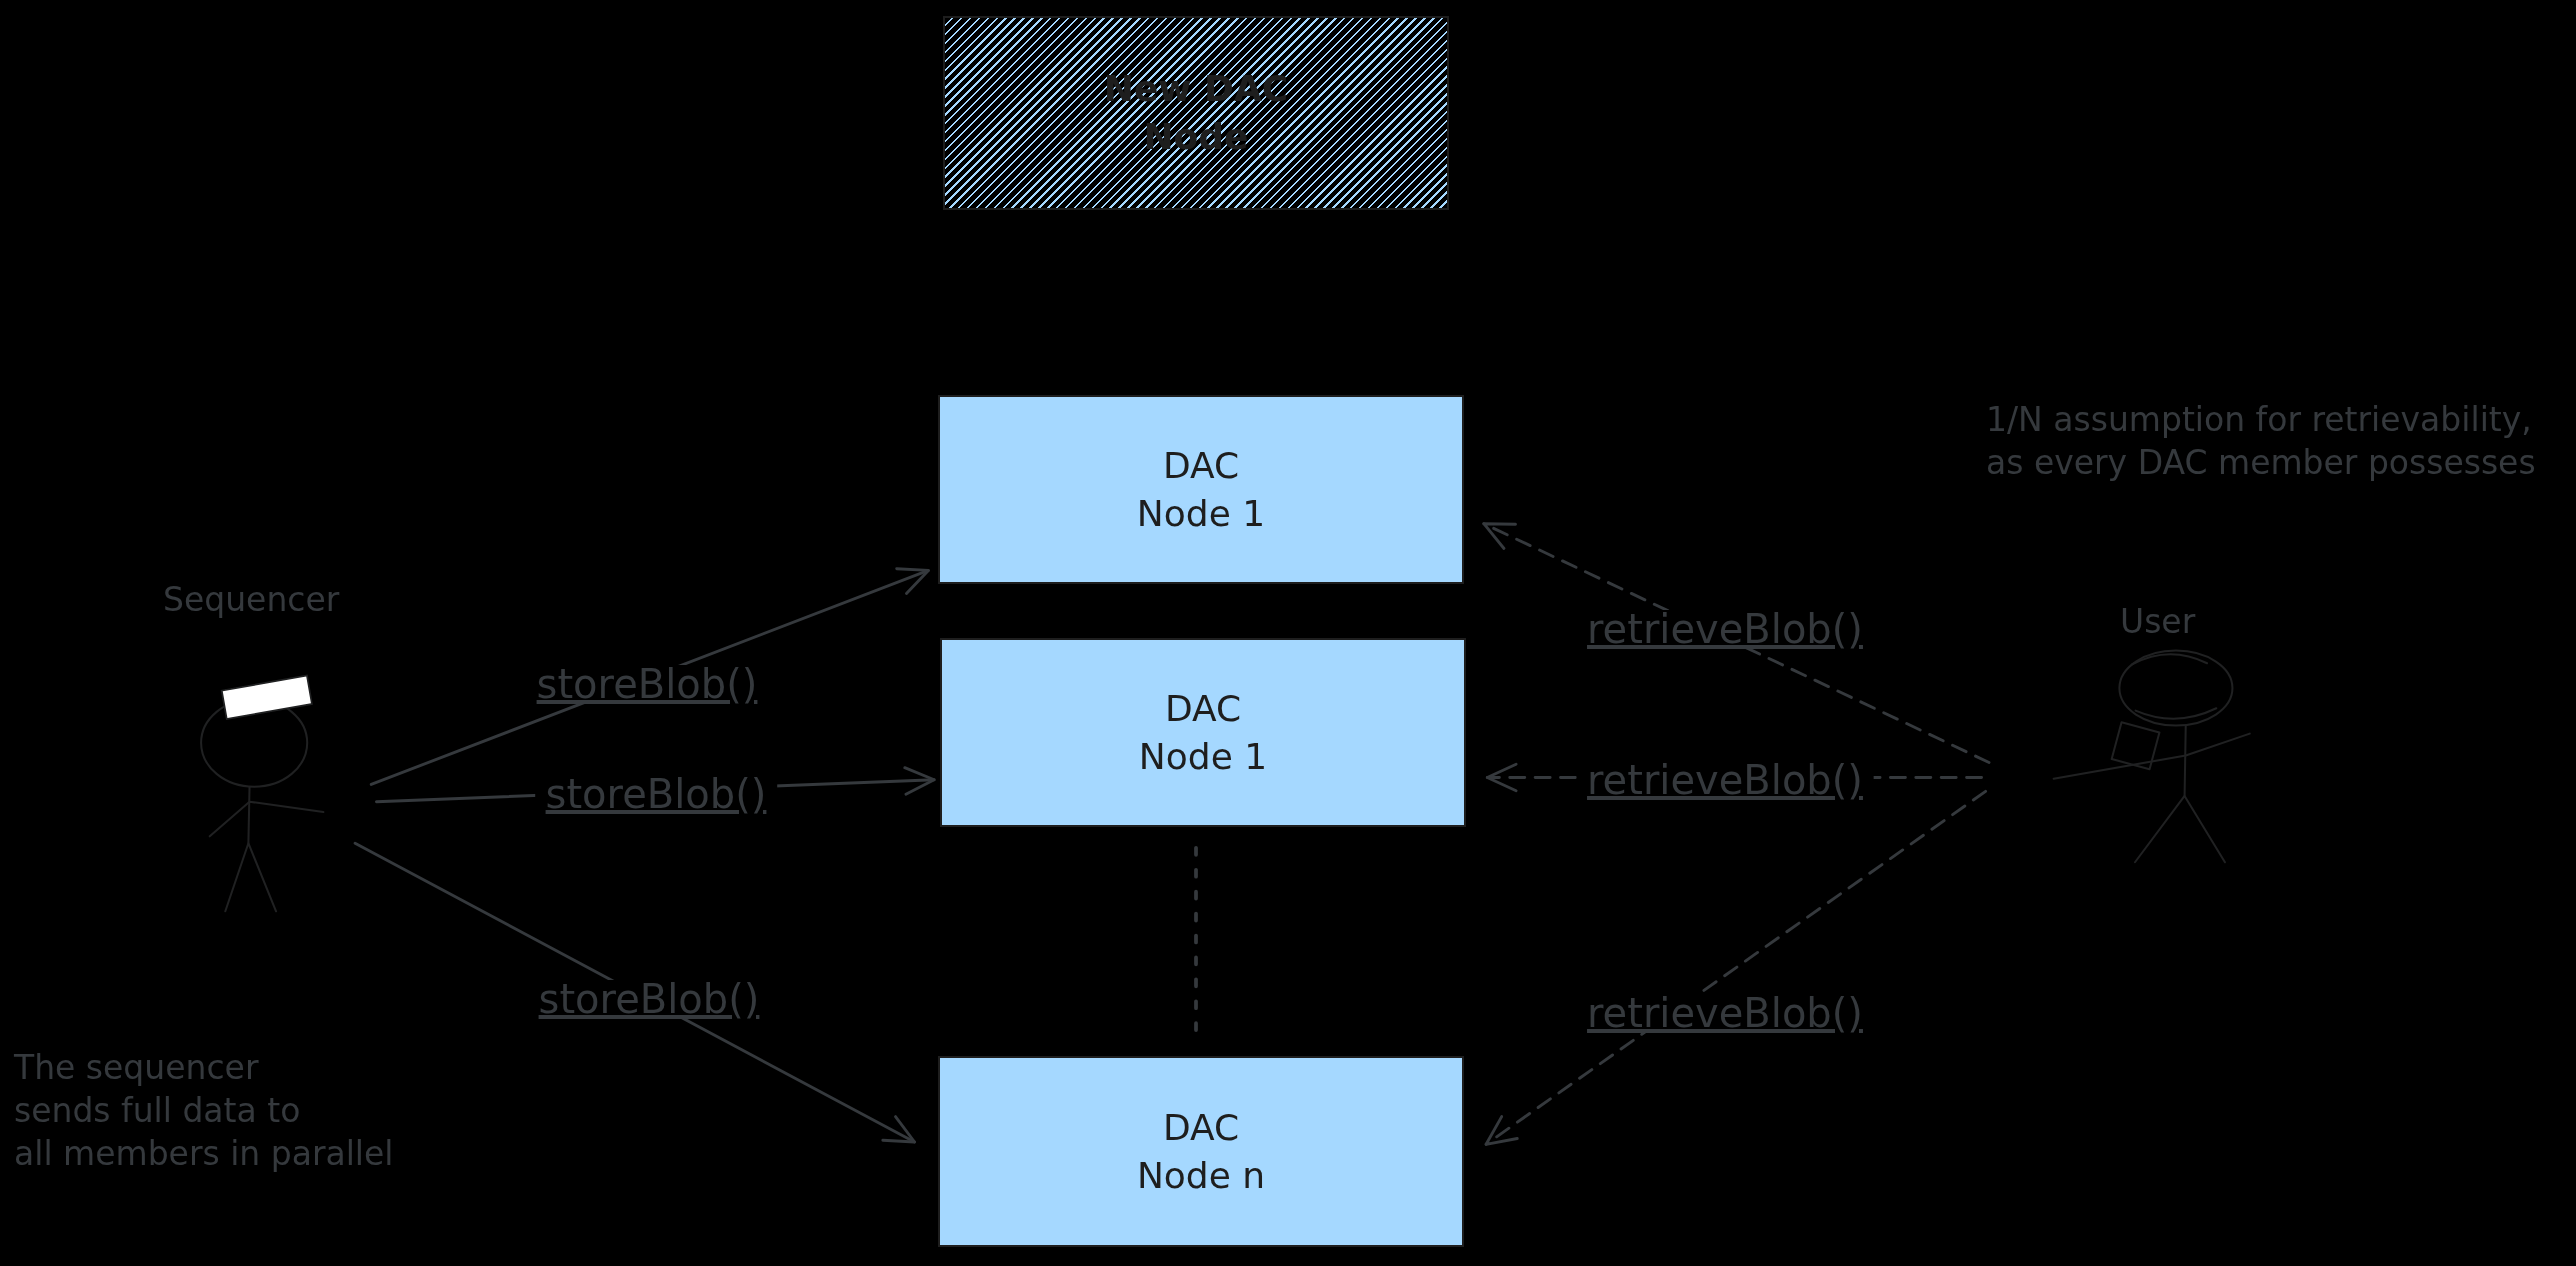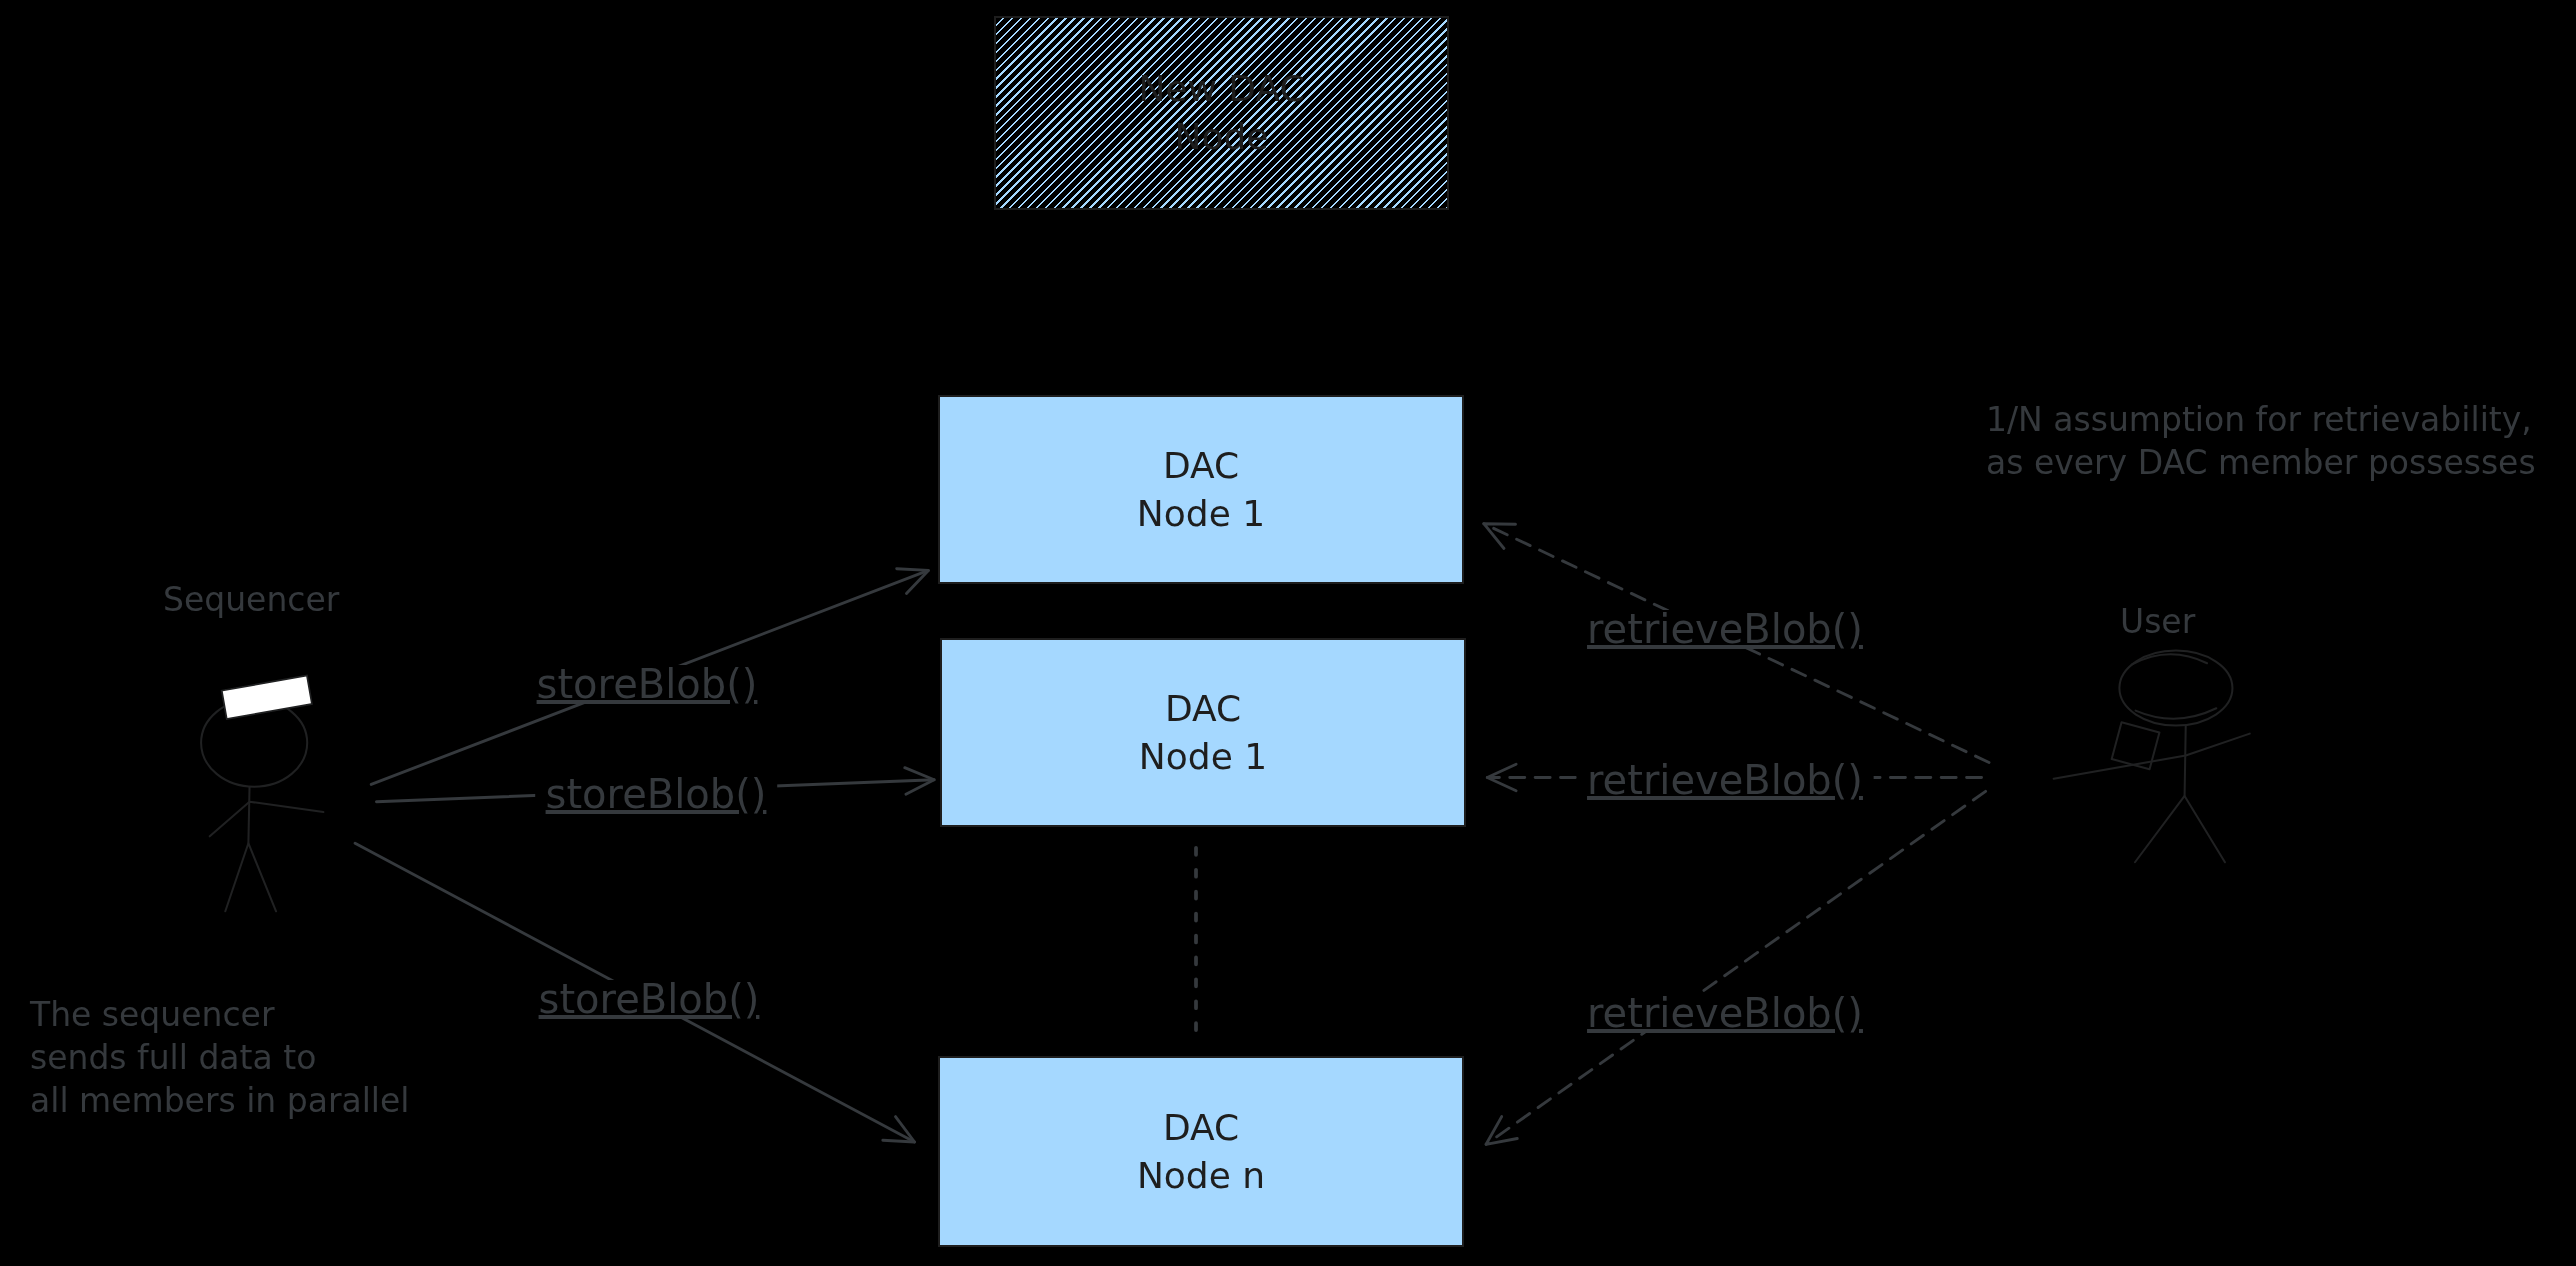--- a/index.html
+++ b/index.html
@@ -94,21 +94,21 @@
       <ellipse class="stroke-figure" cx="3772" cy="1193" rx="98" ry="65"></ellipse>
       <path class="stroke-figure" d="M 3696 1152 Q 3760 1118 3826 1150"></path>
       <path class="stroke-figure" d="M 3702 1232 Q 3772 1262 3842 1228"></path>
       <rect class="stroke-figure" x="3668" y="1260" width="68" height="66" transform="rotate(15 3702 1293)"></rect>
       <path class="stroke-figure" d="M 3789 1258 L 3787 1380"></path>
       <path class="stroke-figure" d="M 3560 1350 L 3789 1310 L 3900 1272"></path>
       <path class="stroke-figure" d="M 3701 1495 L 3787 1380 L 3857 1495"></path>
     </g>
   </svg>
 
-  <div class="node hatched" style="left:994px;top:16px;width:455px;height:194px;">
+  <div class="node hatched" style="left:943px;top:16px;width:506px;height:194px;font-weight:bold;">
     <div class="node-line">New DAC</div>
     <div class="node-line">Node</div>
   </div>
 
   <div class="node" style="left:938px;top:395px;width:526px;height:189px;">
     <div class="node-line">DAC</div>
     <div class="node-line">Node 1</div>
   </div>
 
   <div class="node" style="left:940px;top:638px;width:526px;height:189px;">
@@ -130,20 +130,20 @@
   <div class="edge-label" style="left:1725px;top:629px;">retrieveBlob()</div>
   <div class="edge-label" style="left:1725px;top:780px;">retrieveBlob()</div>
   <div class="edge-label" style="left:1725px;top:1013px;">retrieveBlob()</div>
 
 
   <div class="ann" style="left:1986px;top:398px;">
     <div>1/N assumption for retrievability,</div>
     <div>as every DAC member possesses</div>
   </div>
 
-  <div class="ann" style="left:14px;top:993px;margin-left:16px;">
+  <div class="ann" style="left:14px;top:1046px;">
     <div>The sequencer</div>
     <div>sends full data to</div>
     <div>all members in parallel</div>
   </div>
 
 </div>
 
 
 </body></html>

